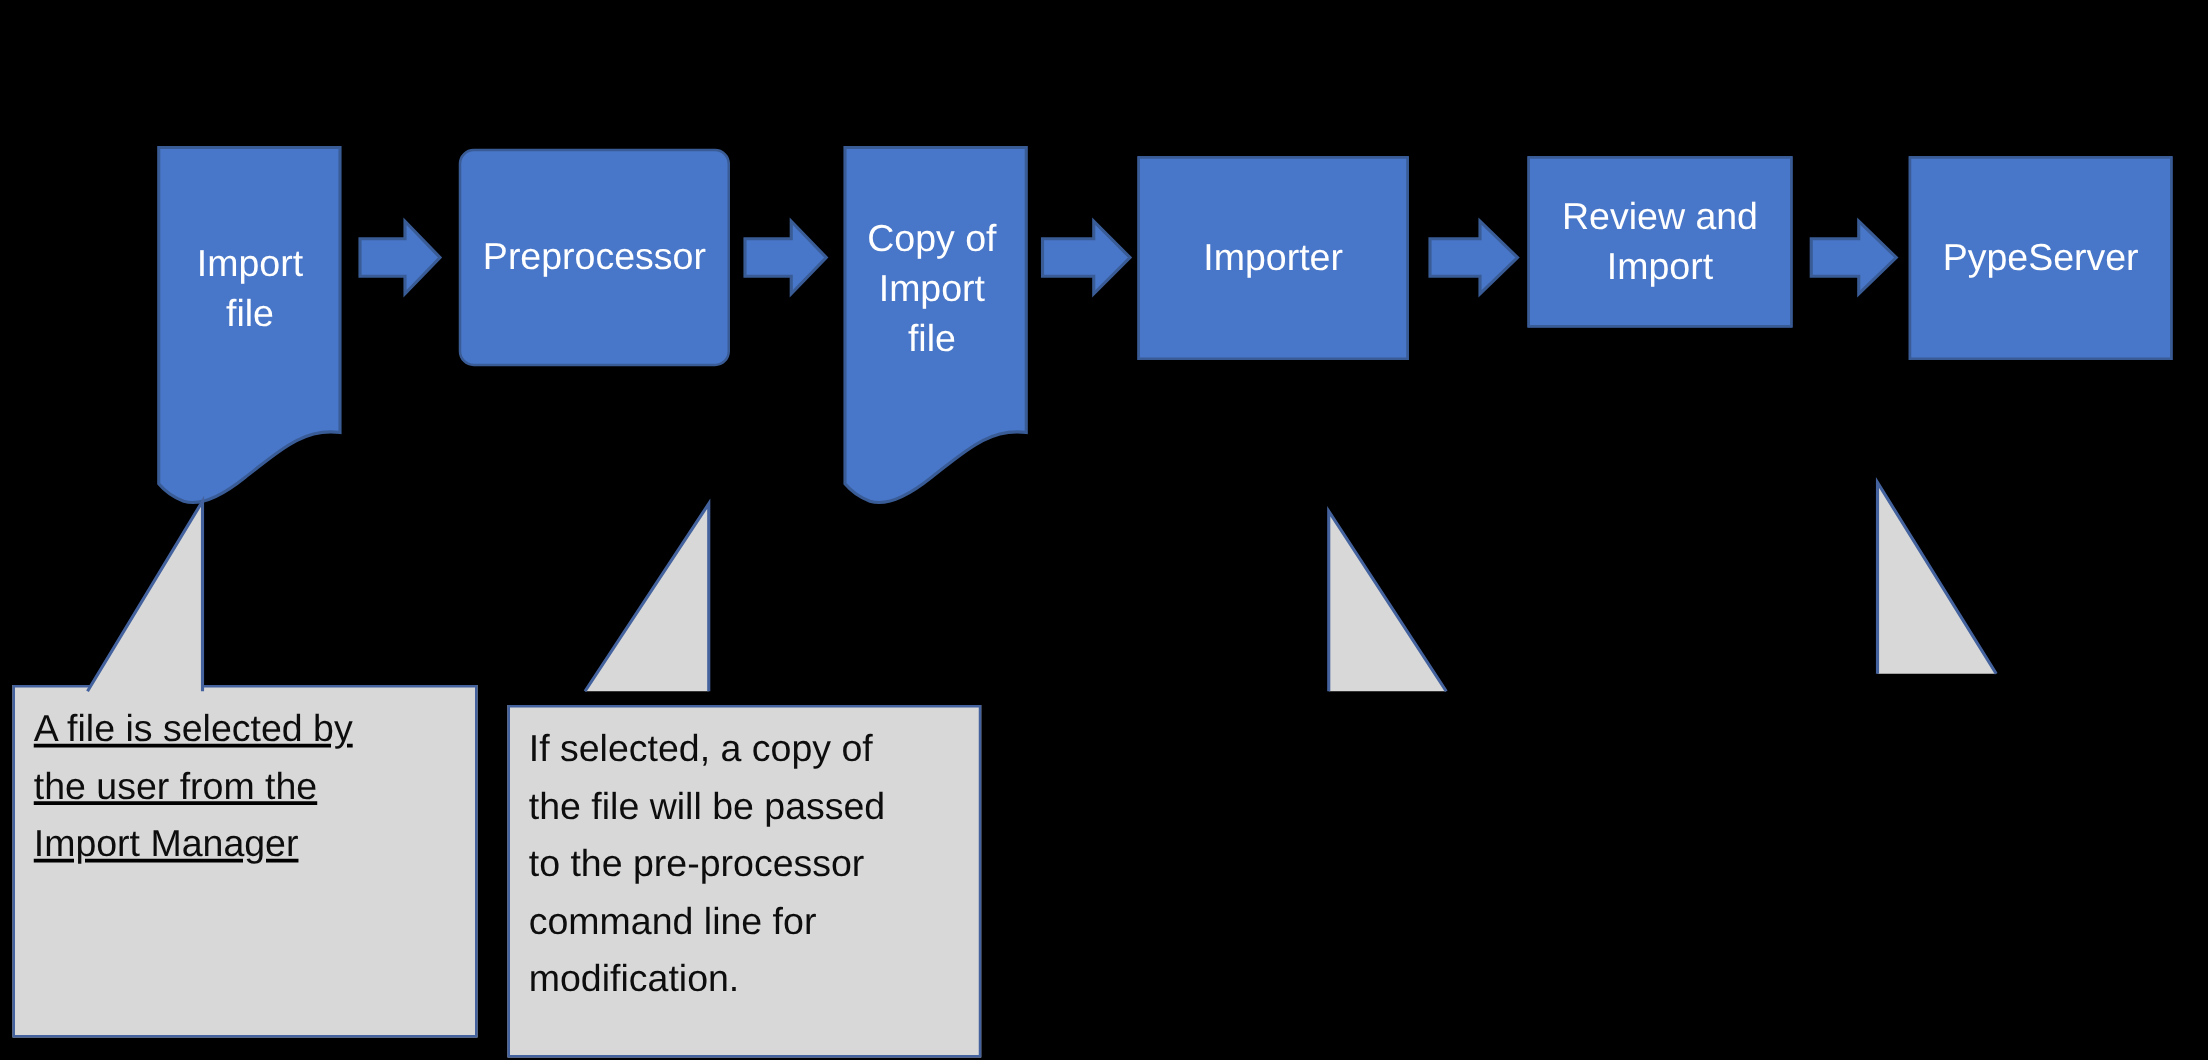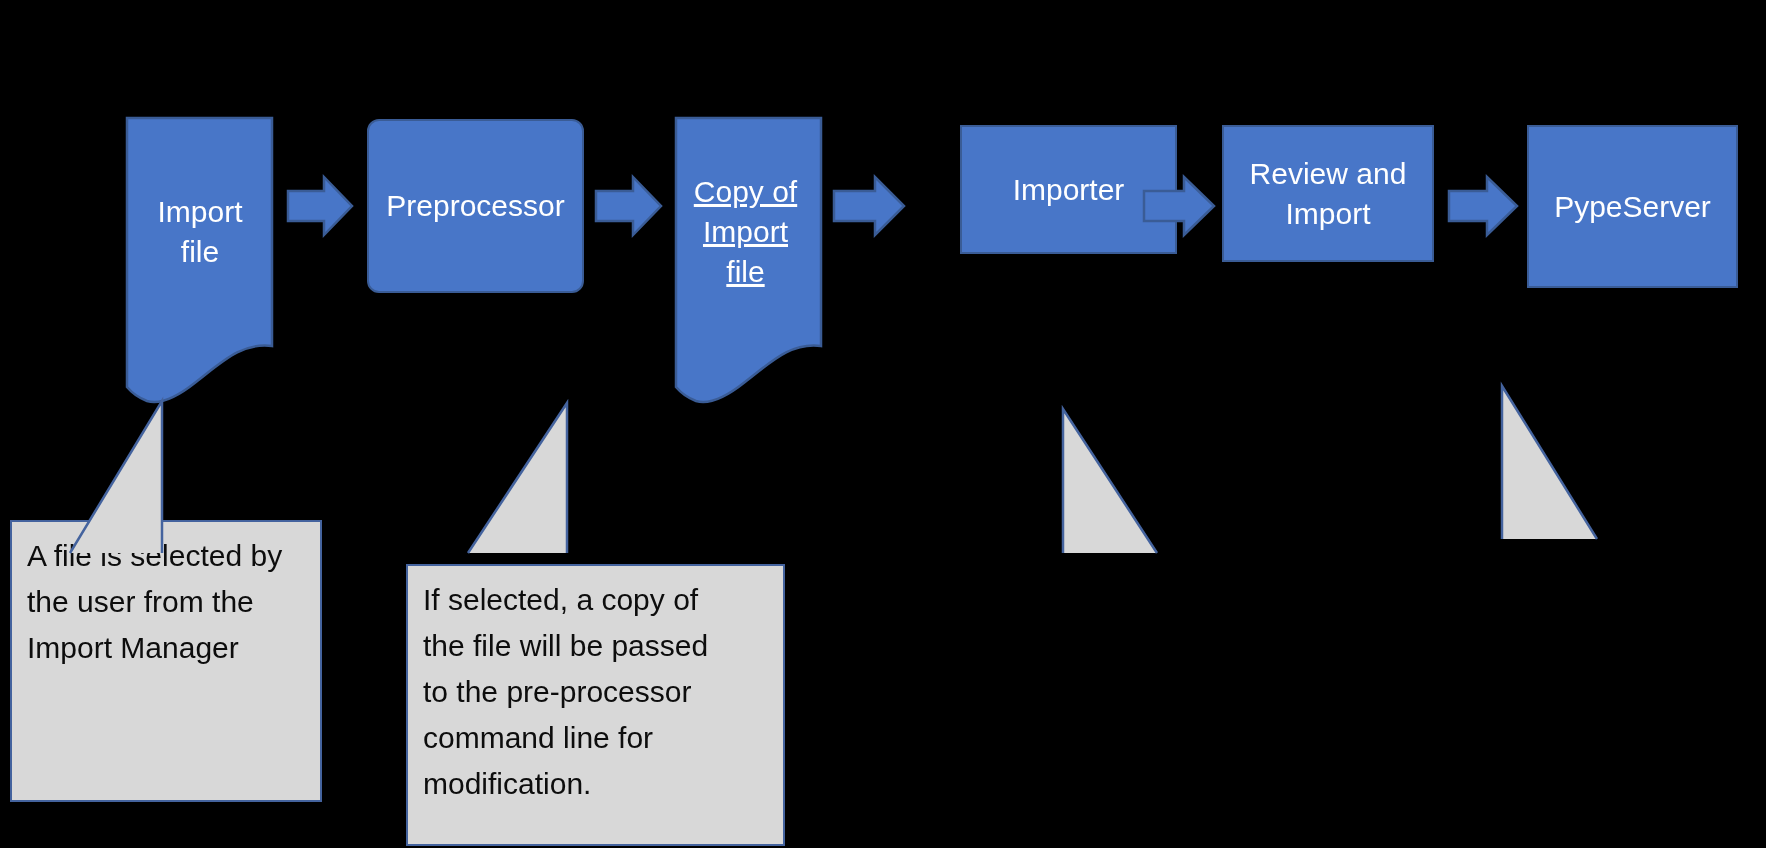--- a/index.html
+++ b/index.html
@@ -41,34 +41,34 @@
 </style>
 </head>
 <body>
 
 <div class="canvas">
 
   <div class="node-rect" style="left:367px;top:119px;width:217px;height:174px;border-radius:12px;">
     <div class="node-label">Preprocessor</div>
   </div>
 
-  <div class="node-rect" style="left:960px;top:125px;width:217px;height:129px;">
+  <div class="node-rect" style="left:910px;top:125px;width:217px;height:163px;">
     <div class="node-label">Importer</div>
   </div>
 
   <div class="node-rect" style="left:1222px;top:125px;width:212px;height:137px;">
     <div class="node-label">Review and
 Import</div>
   </div>
 
   <div class="node-rect" style="left:1527px;top:125px;width:211px;height:163px;justify-content:center;">
     <div class="node-label">PypeServer</div>
   </div>
 
-  <div class="callout" style="left:10px;top:520px;width:312px;height:282px;">
+  <div class="callout" style="left:10px;top:548px;width:372px;height:282px;text-decoration:underline;">
     <div class="callout-text">A file is selected by
 the user from the
 Import Manager</div>
   </div>
 
   <div class="callout" style="left:406px;top:564px;width:379px;height:282px;">
     <div class="callout-text">If selected, a copy of
 the file will be passed
 to the pre-processor
 command line for
@@ -105,17 +105,17 @@
 
     <path class="tail-shape" d="M70,553 L162,401 L162,553"></path>
     <path class="tail-shape" d="M468,553 L567,403 L567,553"></path>
     <path class="tail-shape" d="M1157,553 L1063,409 L1063,553"></path>
     <path class="tail-shape" d="M1597,539 L1502,386 L1502,539"></path>
   </svg>
 
   <div class="doc-label" style="left:126px;top:116px;width:148px;height:232px;">Import
 file</div>
 
-  <div class="doc-label" style="left:675px;top:116px;width:141px;height:232px;text-decoration:underline;">Copy of
+  <div class="doc-label" style="left:675px;top:116px;width:141px;height:232px;">Copy of
 Import
 file</div>
 
 </div>
 
 </body></html>

